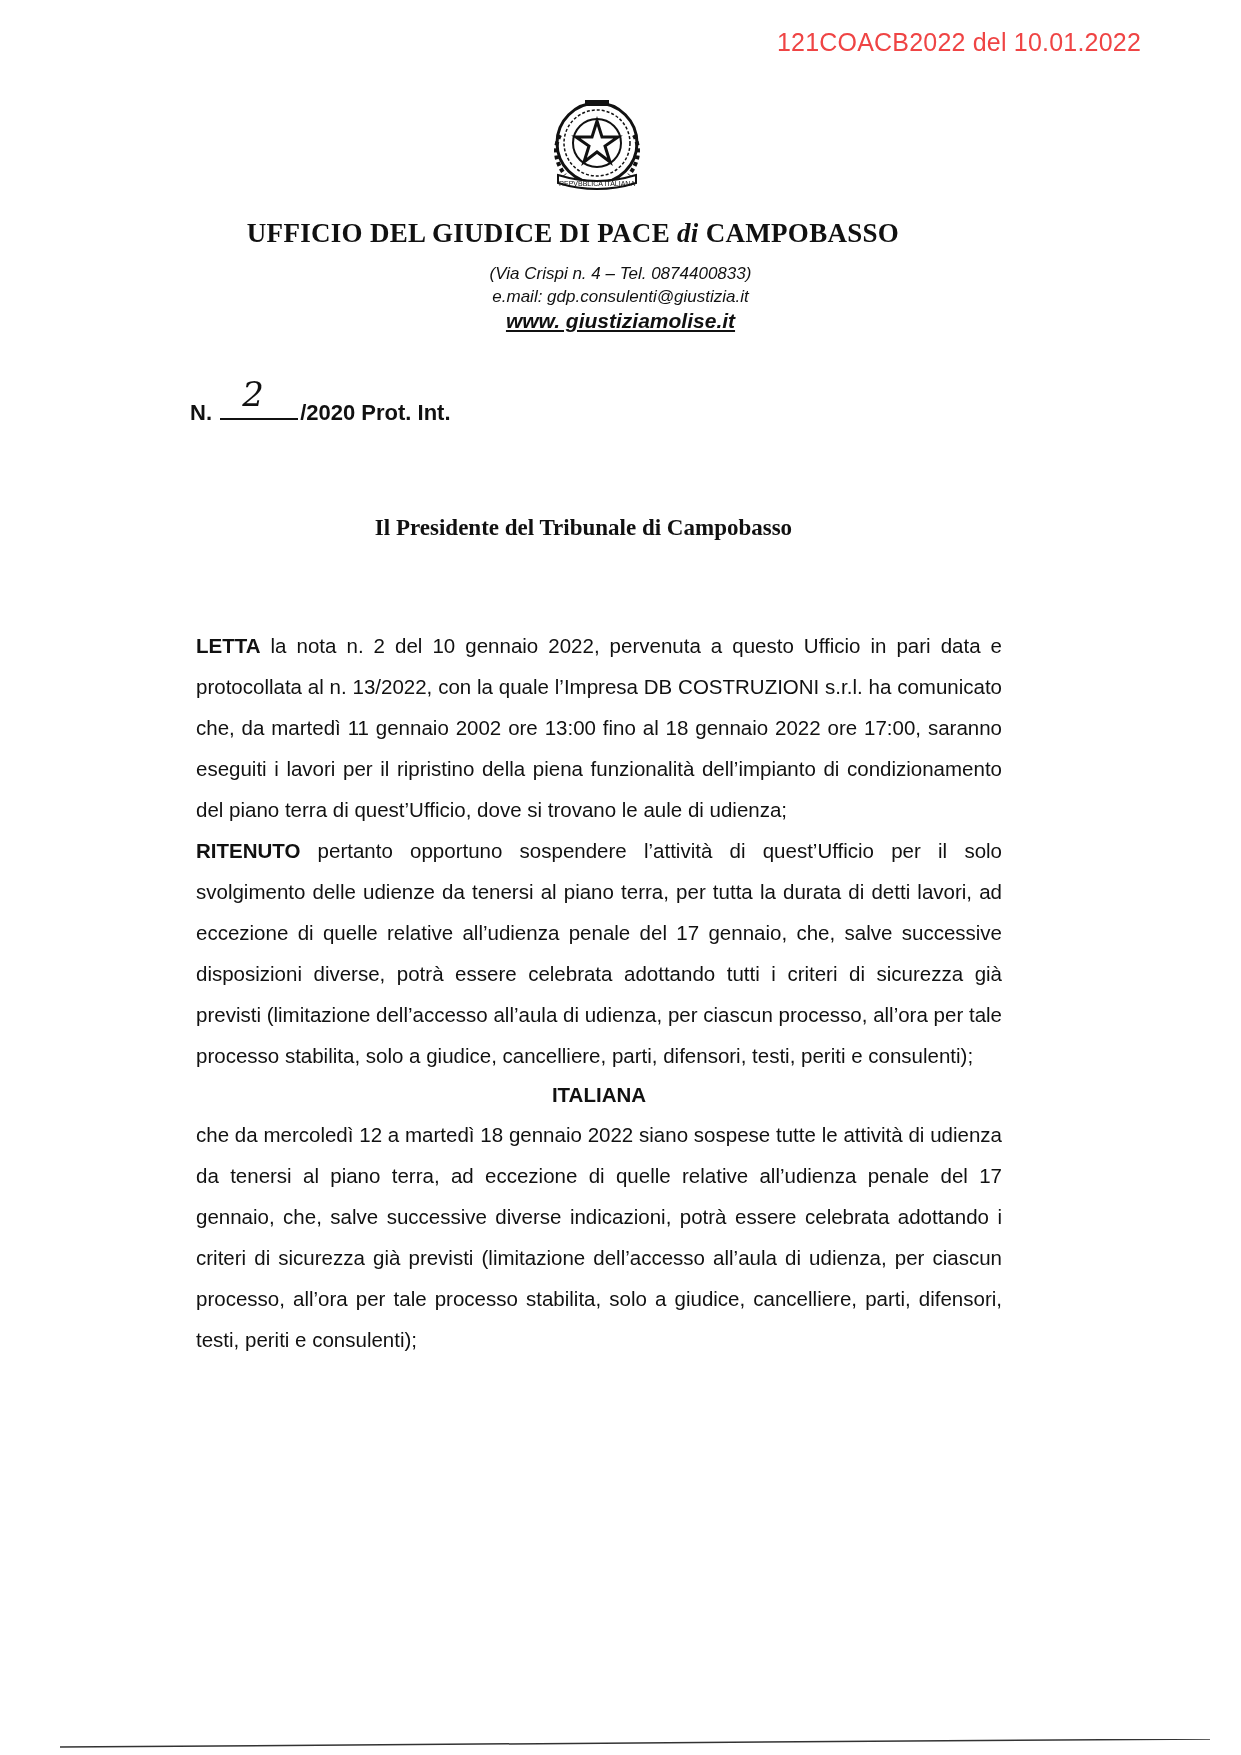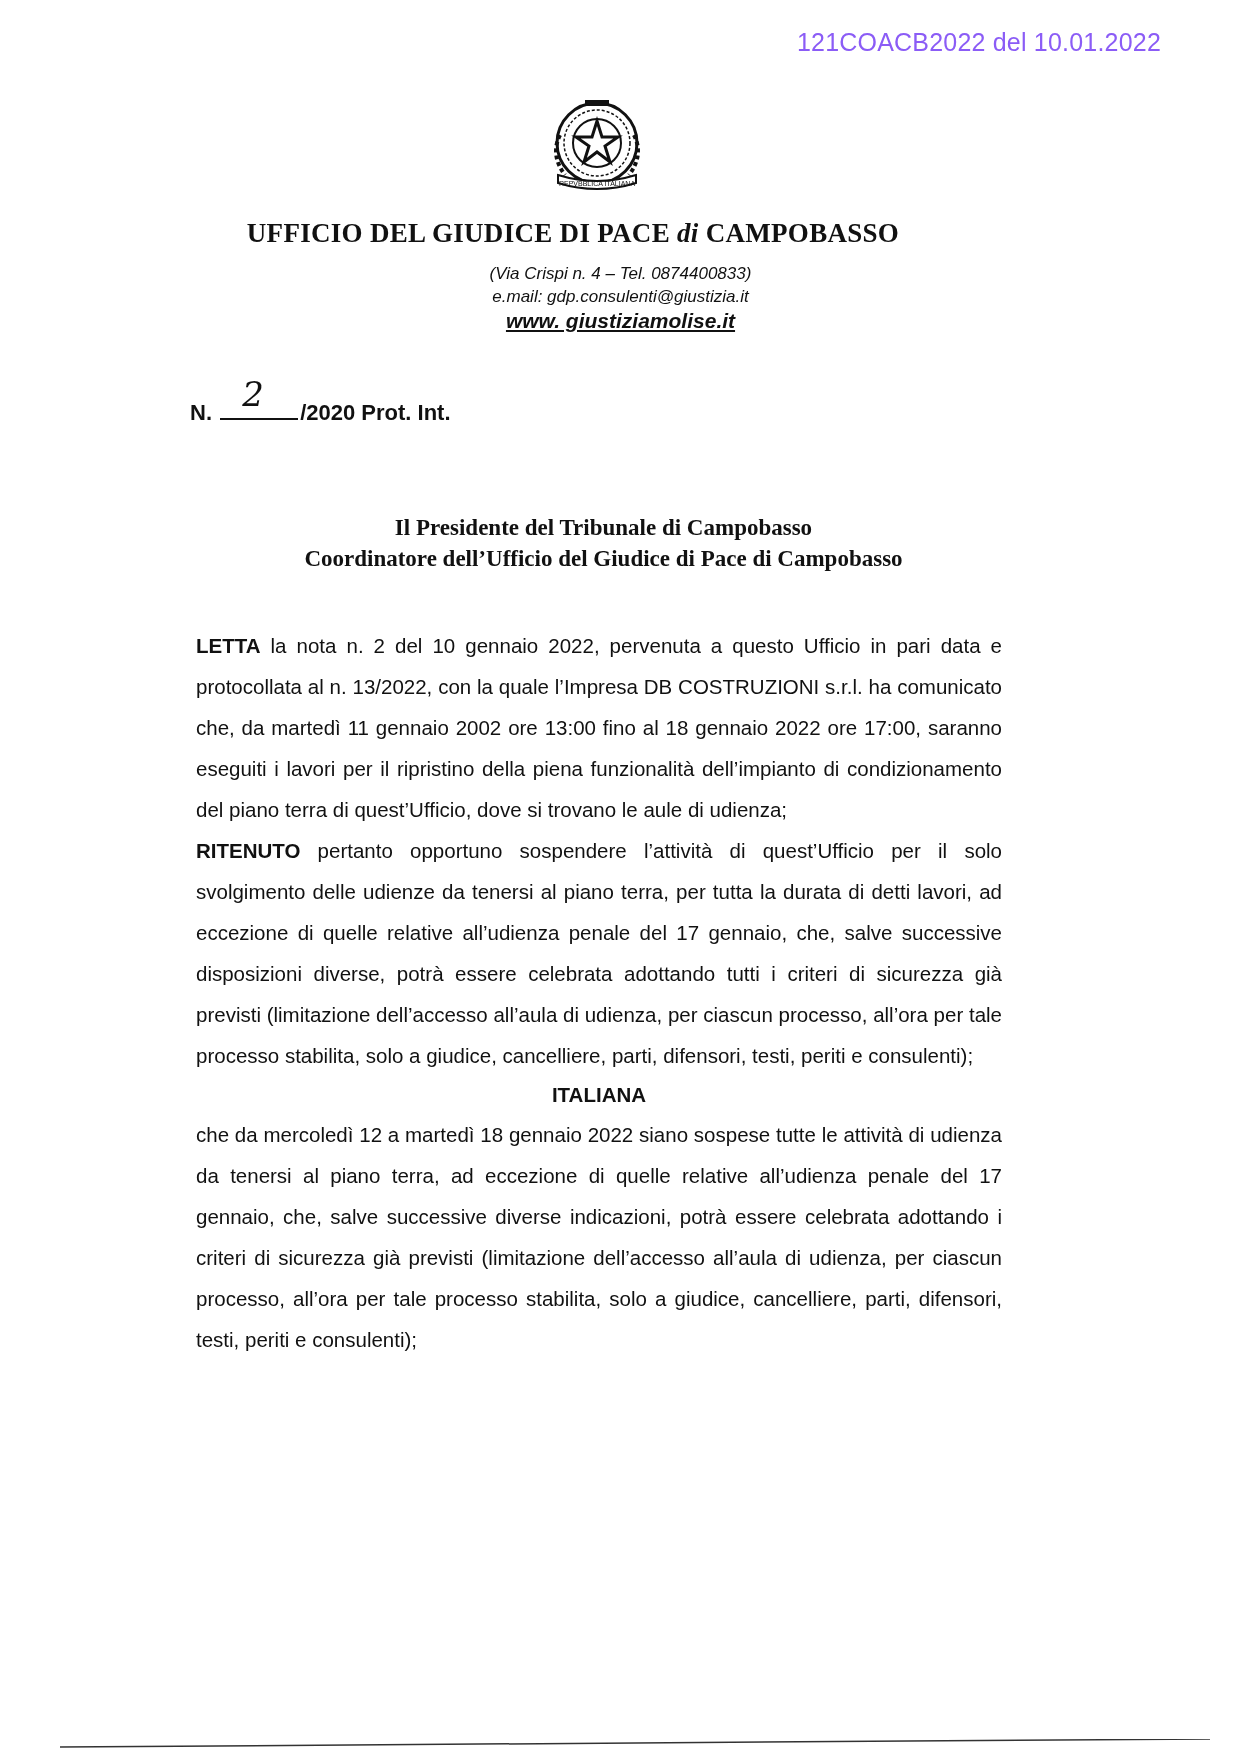--- a/index.html
+++ b/index.html
@@ -1,26 +1,26 @@
 <!DOCTYPE html>
 <html><head>
 <meta charset="utf-8">
 <style>
   html, body { margin:0; padding:0; background:#ffffff; }
   body { width:1241px; height:1755px; position:relative; overflow:hidden; color:#111; }
-  .stamp { position:absolute; top:28px; right:80px; color:#8b5cf6; font-family:"Liberation Sans", sans-serif; font-size:25px; letter-spacing:0.2px; }
+  .stamp { position:absolute; top:28px; right:100px; color:#ef4444; font-family:"Liberation Sans", sans-serif; font-size:25px; letter-spacing:0.2px; }
   .emblem { position:absolute; left:540px; top:95px; width:115px; height:110px; }
   .office { position:absolute; top:218px; left:0; width:1146px; text-align:center; font-family:"Liberation Serif", serif; font-weight:bold; font-size:27px; letter-spacing:0.3px; }
   .office i { font-style:italic; }
   .contact { position:absolute; top:262px; left:0; width:1241px; text-align:center; font-family:"Liberation Sans", sans-serif; font-style:italic; font-size:17px; line-height:23px; }
   .website { font-weight:bold; font-size:21px; text-decoration:underline; display:inline-block; margin-top:1px; }
   .protnum { position:absolute; top:400px; left:190px; font-family:"Liberation Sans", sans-serif; font-weight:bold; font-size:22px; }
   .protnum .blank { display:inline-block; width:78px; border-bottom:2px solid #111; position:relative; height:16px; margin:0 2px; }
   .protnum .hand { position:absolute; left:22px; top:-28px; font-family:"DejaVu Serif", serif; font-style:italic; font-weight:normal; font-size:34px; }
-  .authority { position:absolute; top:512px; left:0; width:1167px; text-align:center; font-family:"Liberation Serif", serif; font-weight:bold; font-size:23px; line-height:31px;padding-left:20px; }
+  .authority { position:absolute; top:512px; left:0; width:1167px; text-align:center; font-family:"Liberation Serif", serif; font-weight:bold; font-size:23px; line-height:31px; }
   .body { position:absolute; left:196px; top:625px; width:806px; font-family:"Liberation Sans", sans-serif; font-size:20.5px; line-height:41px; text-align:justify; }
   .body p { margin:0; }
   .heading { text-align:center; font-weight:bold; line-height:38px; margin-top:-4px; }
   .kw { font-weight:bold; }
   .footer-line { position:absolute; left:60px; top:1735px; width:1150px; height:2px; }
 </style>
 </head>
 <body>
 
 <div class="stamp">121COACB2022 del 10.01.2022</div>
@@ -47,21 +47,20 @@
   <div class="website">www. giustiziamolise.it</div>
 </div>
 
 <div class="protnum">
   <span>N.</span>
   <span class="blank"><span class="hand">2</span></span><span>/2020 Prot. Int.</span>
 </div>
 
 <div class="authority">
   <div>Il Presidente del Tribunale di Campobasso</div>
-  <div>Coordinatore dell’Ufficio del Giudice di Pace di Campobasso</div>
 </div>
 
 <div class="body">
   <p><span class="kw">LETTA</span><span> la nota n. 2 del 10 gennaio 2022, pervenuta a questo Ufficio in pari data e protocollata al n. 13/2022, con la quale l’Impresa DB COSTRUZIONI s.r.l. ha comunicato che, da martedì 11 gennaio 2002 ore 13:00  fino al 18 gennaio 2022 ore 17:00, saranno eseguiti i lavori per il ripristino della piena funzionalità dell’impianto di condizionamento del piano terra di quest’Ufficio, dove si trovano le aule di udienza;</span></p>
   <p><span class="kw">RITENUTO</span><span> pertanto opportuno sospendere l’attività di quest’Ufficio per il solo svolgimento delle udienze da tenersi al piano terra, per tutta la durata di detti lavori, ad eccezione di quelle relative all’udienza penale del 17 gennaio, che, salve successive disposizioni diverse, potrà essere celebrata adottando tutti i criteri di sicurezza già previsti (limitazione dell’accesso all’aula di udienza, per ciascun processo, all’ora per tale processo stabilita, solo a giudice, cancelliere, parti, difensori, testi, periti e consulenti);</span></p>
   <p class="heading">ITALIANA</p>
   <p>che da mercoledì 12 a martedì 18 gennaio 2022 siano sospese tutte le attività di udienza da tenersi al piano terra, ad eccezione di quelle relative all’udienza penale del 17 gennaio, che, salve successive diverse indicazioni, potrà essere celebrata adottando i criteri di sicurezza già previsti (limitazione dell’accesso all’aula di udienza, per ciascun processo, all’ora per tale processo stabilita, solo a giudice, cancelliere, parti, difensori, testi, periti e consulenti);</p>
 </div>
 
 <div class="footer-line">

